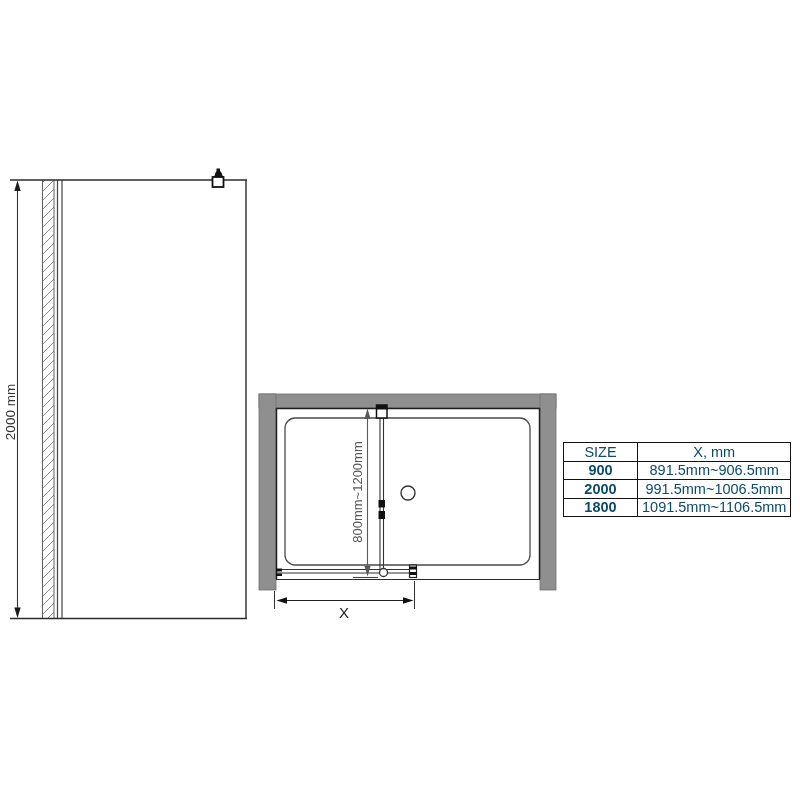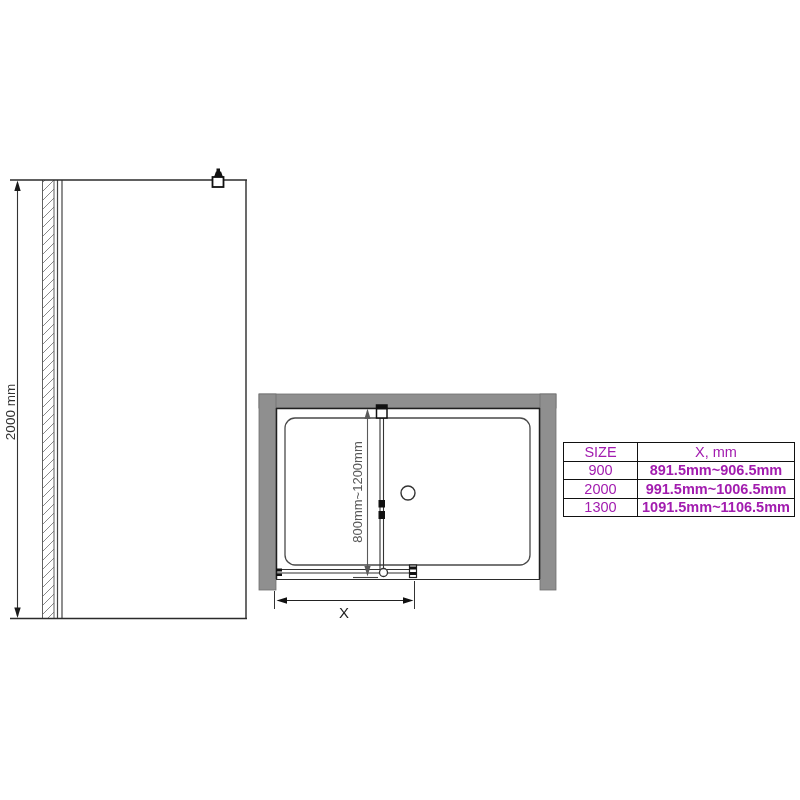--- a/index.html
+++ b/index.html
@@ -23,38 +23,38 @@
   svg text {
     font-family: "Liberation Sans", sans-serif;
   }
   table.size-table {
     position: absolute;
     left: 563px;
     top: 442px;
     border-collapse: collapse;
     table-layout: fixed;
     font-size: 14.5px;
-    color: #a21caf;
+    color: #0c4a6e;
   }
   table.size-table th,
   table.size-table td {
     border: 1.6px solid #111111;
     text-align: center;
     vertical-align: middle;
     padding: 0 4px;
     height: 17.6px;
     line-height: 1;
     white-space: nowrap;
-    font-weight: 700;
+    font-weight: 400;
   }
   table.size-table th {
     font-weight: 400;
   }
   table.size-table td.size-cell {
-    font-weight: 400;
+    font-weight: 700;
   }
 </style>
 </head>
 <body>
 
 <div id="canvas">
 
   <svg id="drawing" width="800" height="800" viewBox="0 0 800 800">
     <defs>
       <pattern id="hatch" width="9" height="9" patternUnits="userSpaceOnUse">
@@ -171,19 +171,19 @@
     <tbody>
       <tr>
         <td class="size-cell">900</td>
         <td>891.5mm~906.5mm</td>
       </tr>
       <tr>
         <td class="size-cell">2000</td>
         <td>991.5mm~1006.5mm</td>
       </tr>
       <tr>
-        <td class="size-cell">1300</td>
+        <td class="size-cell">1800</td>
         <td>1091.5mm~1106.5mm</td>
       </tr>
     </tbody>
   </table>
 
 </div>
 
 </body></html>

